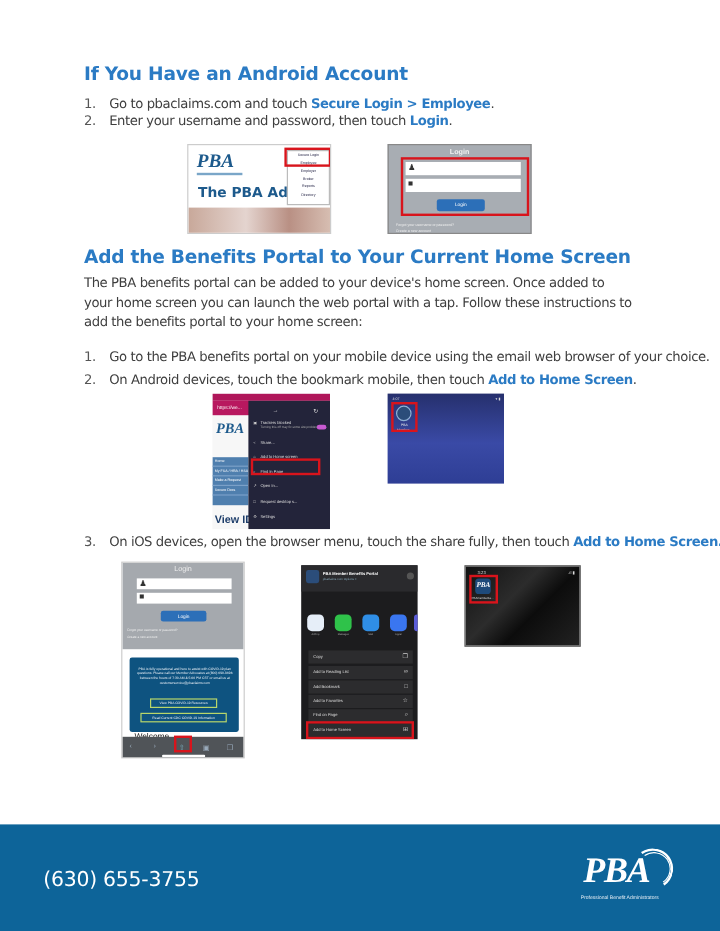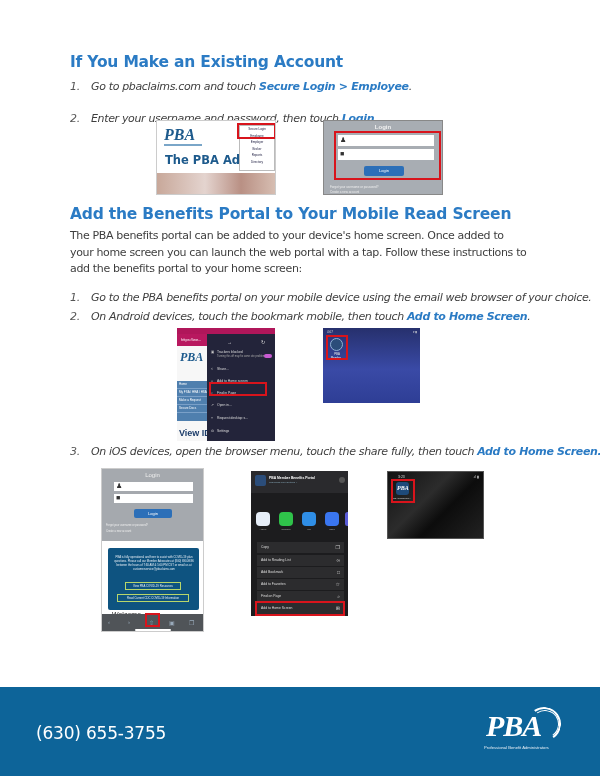--- a/index.html
+++ b/index.html
@@ -6,21 +6,21 @@
     html, body { width: 600px; height: 776px; background: #ffffff; overflow: hidden; }
     body { font-family: "Liberation Sans", sans-serif; color: #3a3a3a; position: relative; }
 
     .h2 {
       position: absolute; left: 70px;
       font-family: "DejaVu Sans", sans-serif; font-weight: bold;
       color: #2b7bc4; font-size: 15.5px; letter-spacing: -0.2px;
     }
     .step {
       position: absolute; left: 70px; font-size: 11px; color: #3e3e3e;
-      font-family: "DejaVu Sans", sans-serif; letter-spacing: -0.35px; white-space: nowrap; font-style: italic;
+      font-family: "DejaVu Sans", sans-serif; letter-spacing: -0.35px; white-space: nowrap;
     }
     .step .num { display: inline-block; width: 21px; color: #555; }
     .step .hl { color: #2b7bc4; font-weight: bold; }
     .para {
       position: absolute; left: 70px; width: 460px; font-size: 11px; line-height: 16.5px;
       color: #3e3e3e; font-family: "DejaVu Sans", sans-serif; letter-spacing: -0.35px;
     }
 
     .shot { position: absolute; overflow: hidden; }
     .redbox { position: absolute; border: 2px solid #d8141c; }
@@ -101,26 +101,26 @@
     #footer { position: absolute; left: 0; top: 687px; width: 600px; height: 89px; background: #0d6499; }
     #footer .phone { position: absolute; left: 36px; top: 36px; font-family: "DejaVu Sans", sans-serif; font-size: 17px; color: #ffffff; letter-spacing: -0.2px; }
     #footer .logo { position: absolute; left: 486px; top: 22px; font-family: "Liberation Serif", serif; font-style: italic; font-weight: bold; font-size: 30px; color: #ffffff; letter-spacing: -1px; }
     #footer .arc { position: absolute; left: 527px; top: 20px; width: 34px; height: 34px; border-radius: 50%; border: 2px solid #fff; border-left-color: transparent; border-bottom-color: transparent; transform: rotate(10deg); }
     #footer .arc2 { position: absolute; left: 531px; top: 23px; width: 28px; height: 28px; border-radius: 50%; border: 1.5px solid #fff; border-left-color: transparent; border-bottom-color: transparent; transform: rotate(10deg); }
     #footer .tag { position: absolute; left: 484px; top: 58px; font-size: 4.2px; color: #e6eef5; white-space: nowrap; }
   </style>
 </head>
 <body>
 
-<div class="h2" style="top:53px;">If You Make an Existing Account</div>
+<div class="h2" style="top:53px;">If You Have an Android Account</div>
 
 <div class="step" style="top:80px;">
   <span class="num">1.</span><span>Go to pbaclaims.com and touch </span><span class="hl">Secure Login &gt; Employee</span><span>.</span>
 </div>
-<div class="step" style="top:112px;">
+<div class="step" style="top:94px;">
   <span class="num">2.</span><span>Enter your username and password, then touch </span><span class="hl">Login</span><span>.</span>
 </div>
 
 <div class="shot" id="shot1">
   <div class="logo">PBA</div>
   <div class="logo-sub"></div>
   <div class="adv">The PBA Advantage</div>
   <div class="photo"></div>
   <div class="menu">
     <div>Secure Login</div>
@@ -140,21 +140,21 @@
     </div>
   <div class="field" style="top:28px;">
       <span>■</span>
     </div>
   <div class="btn">Login</div>
   <div class="small" style="top:64px;">Forgot your username or password?</div>
   <div class="small" style="top:69px;">Create a new account</div>
   <div class="redbox" style="left:10px; top:10px; width:107px; height:49px;"></div>
 </div>
 
-<div class="h2" style="top:205px;">Add the Benefits Portal to Your Mobile Read Screen</div>
+<div class="h2" style="top:205px;">Add the Benefits Portal to Your Current Home Screen</div>
 <div class="para" style="top:228px;">The PBA benefits portal can be added to your device's home screen. Once added to your home screen you can launch the web portal with a tap. Follow these instructions to add the benefits portal to your home screen:</div>
 
 <div class="step" style="top:291px;">
   <span class="num">1.</span><span>Go to the PBA benefits portal on your mobile device using the email web browser of your choice.</span>
 </div>
 <div class="step" style="top:310px;">
   <span class="num">2.</span><span>On Android devices, touch the bookmark mobile, then touch </span><span class="hl">Add to Home Screen</span><span>.</span>
 </div>
 
 <div class="shot" id="shot3">

